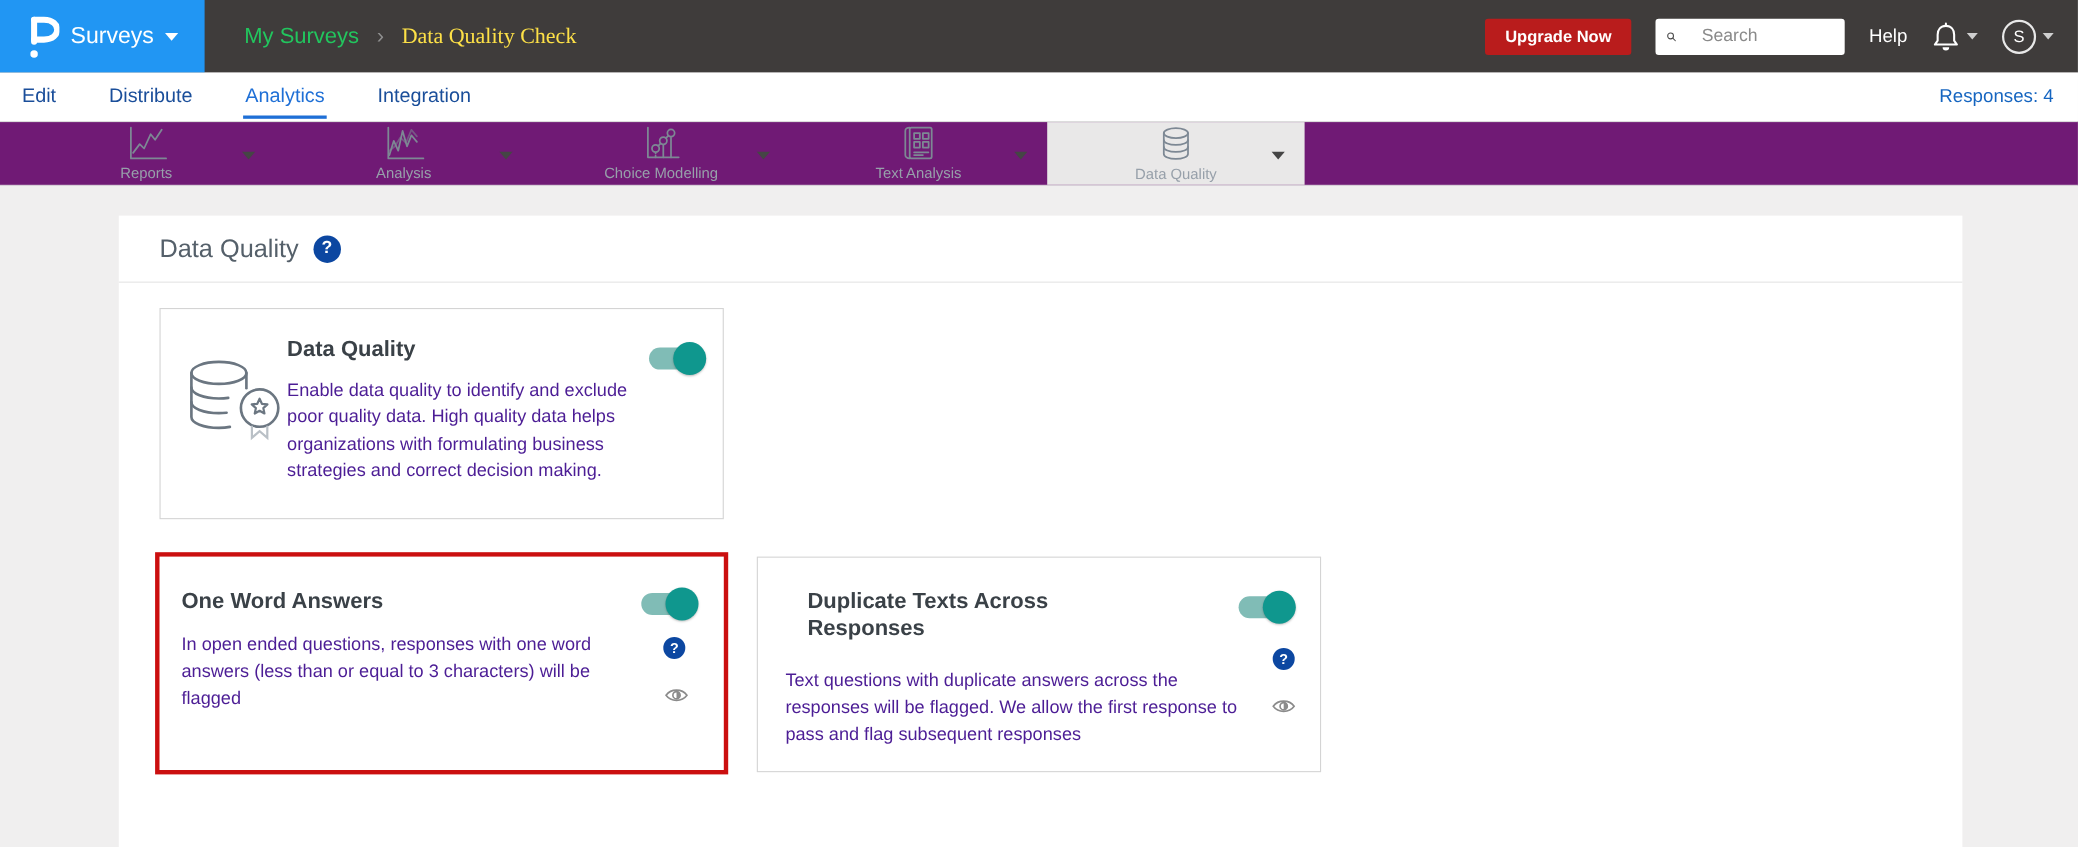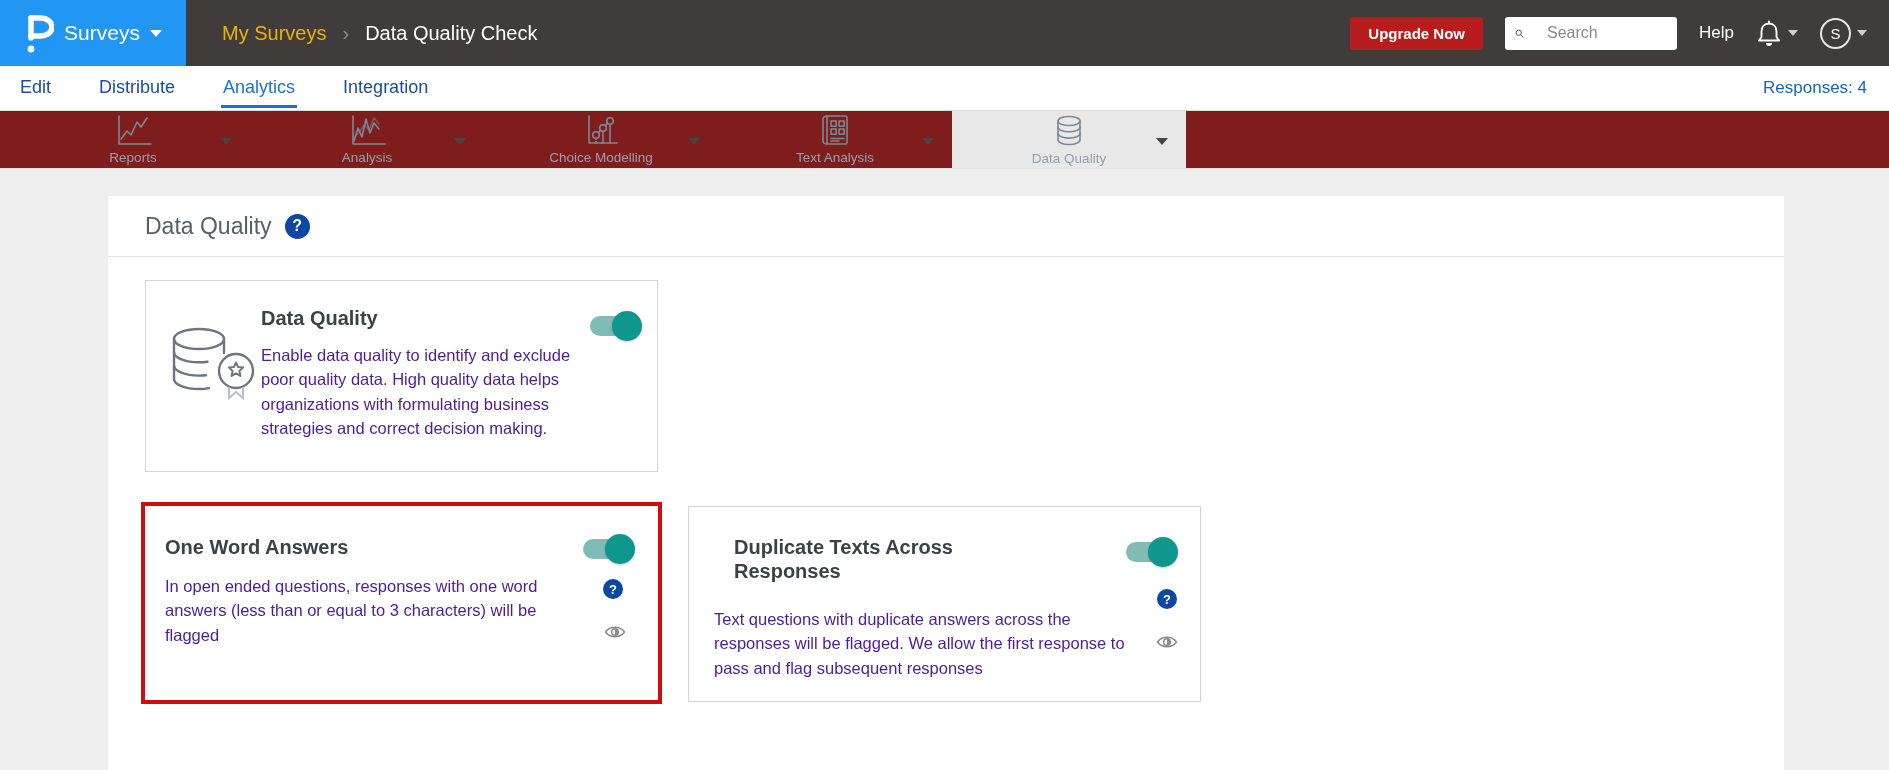--- a/index.html
+++ b/index.html
@@ -7,41 +7,41 @@
   body { font-family:"Liberation Sans", sans-serif; }
   .canvas { position:relative; width:1889px; height:770px; background:#f0efef; overflow:hidden; }
 
   
   .topbar { position:absolute; left:0; top:0; width:1889px; height:66px; background:#3f3c3b; display:flex; align-items:center; }
   .brand { width:186px; height:66px; background:#2196f3; display:flex; align-items:center; justify-content:center; gap:10px; cursor:pointer; flex:0 0 auto; }
   .brand-label { color:#fff; font-size:21px; }
   .caret-down { width:0; height:0; border-left:6px solid transparent; border-right:6px solid transparent; border-top:7px solid #fff; display:inline-block; }
   .caret-sm { width:0; height:0; border-left:5px solid transparent; border-right:5px solid transparent; border-top:6px solid #cfcfcf; display:inline-block; }
   .breadcrumb { display:flex; align-items:center; gap:16px; margin-left:36px; }
-  .bc-parent { color:#eab308; font-size:20px; cursor:pointer; }
+  .bc-parent { color:#22c55e; font-size:20px; cursor:pointer; }
   .bc-sep { color:#8f8f8f; font-size:20px; }
-  .bc-current { color:#ffffff; font-size:20px; }
+  .bc-current { color:#fde047; font-size:20px;font-family:Liberation Serif, serif; }
   .top-right { margin-left:auto; display:flex; align-items:center; gap:22px; padding-right:22px; }
   .upgrade-btn { background:#b91c1c; color:#fff; font-size:15px; font-weight:bold; border:none; border-radius:3px; height:33px; padding:0 18px; cursor:pointer; font-family:"Liberation Sans",sans-serif; }
   .searchbox { display:flex; align-items:center; gap:23px; background:#fff; border-radius:3px; height:33px; width:172px; padding:0 10px; }
   .searchbox input { border:none; outline:none; width:120px; font-size:16px; color:#333; font-family:"Liberation Sans",sans-serif; }
   .searchbox input::placeholder { color:#8a8a8a; }
   .help-label { color:#fff; font-size:17px; cursor:pointer; }
   .bell-wrap { display:flex; align-items:center; gap:6px; cursor:pointer; }
   .avatar-wrap { display:flex; align-items:center; gap:6px; cursor:pointer; }
   .avatar { width:31px; height:31px; border:2px solid #e8e8e8; border-radius:50%; color:#fff; font-size:15px; display:flex; align-items:center; justify-content:center; }
 
   
   .tabbar { position:absolute; left:0; top:66px; width:1889px; height:44px; background:#fff; display:flex; align-items:center; padding:0 22px 0 18px; }
   .tab { font-size:18px; color:#1a4e9a; margin-right:44px; cursor:pointer; padding:9px 2px 7px 2px; border-bottom:3px solid transparent; }
   .tab.active { color:#1e6fd6; border-bottom:3px solid #1e6fd6; }
   .responses { margin-left:auto; color:#1565c0; font-size:17px; }
 
   
-  .toolbar { position:absolute; left:0; top:110px; width:1889px; height:59px; background:#7f1d1d; border-top:1px solid #dcdcdc; border-bottom:1px solid #e2e2e2; display:flex; padding-left:16px; }
+  .toolbar { position:absolute; left:0; top:110px; width:1889px; height:59px; background:#701a75; border-top:1px solid #dcdcdc; border-bottom:1px solid #e2e2e2; display:flex; padding-left:16px; }
   .tslot { position:relative; width:234px; height:100%; display:flex; align-items:center; justify-content:center; cursor:pointer; }
   .tslot.active { background:#e9e8e8; }
   .titem { display:flex; flex-direction:column; align-items:center; gap:3px; }
   .tlabel { font-size:13.5px; color:#97a0aa; }
   .tcaret { position:absolute; right:18px; top:50%; margin-top:-2px; width:0; height:0; border-left:6px solid transparent; border-right:6px solid transparent; border-top:7px solid #454545; }
   .ticon { stroke:#7d8894; fill:none; stroke-width:1.6; stroke-linecap:round; stroke-linejoin:round; }
 
   
   .panel { position:absolute; left:108px; top:196px; width:1676px; height:574px; background:#fff; }
   .panel-head { height:61px; display:flex; align-items:center; gap:13px; padding-left:37px; border-bottom:1px solid #e4e4e4; }

